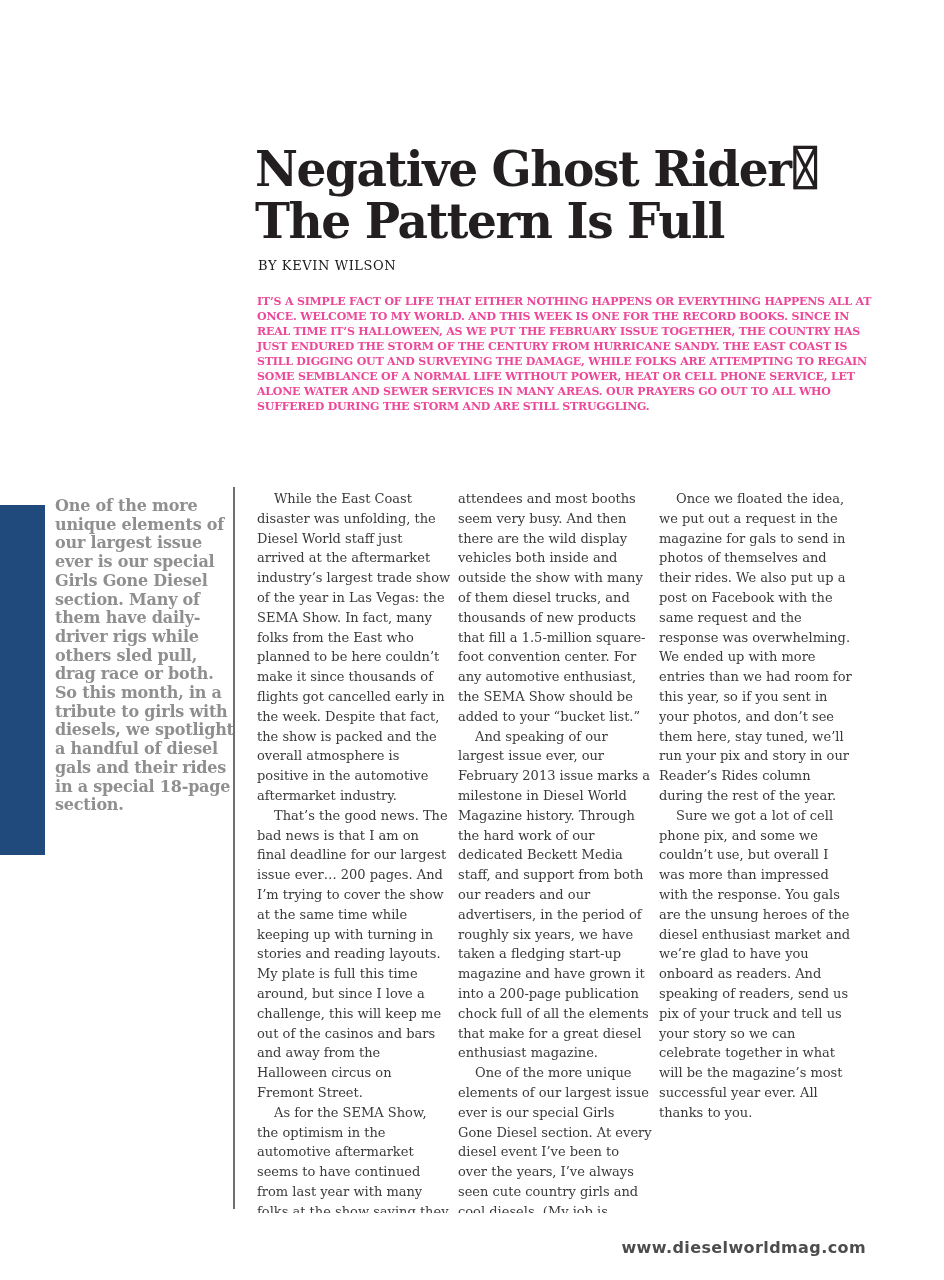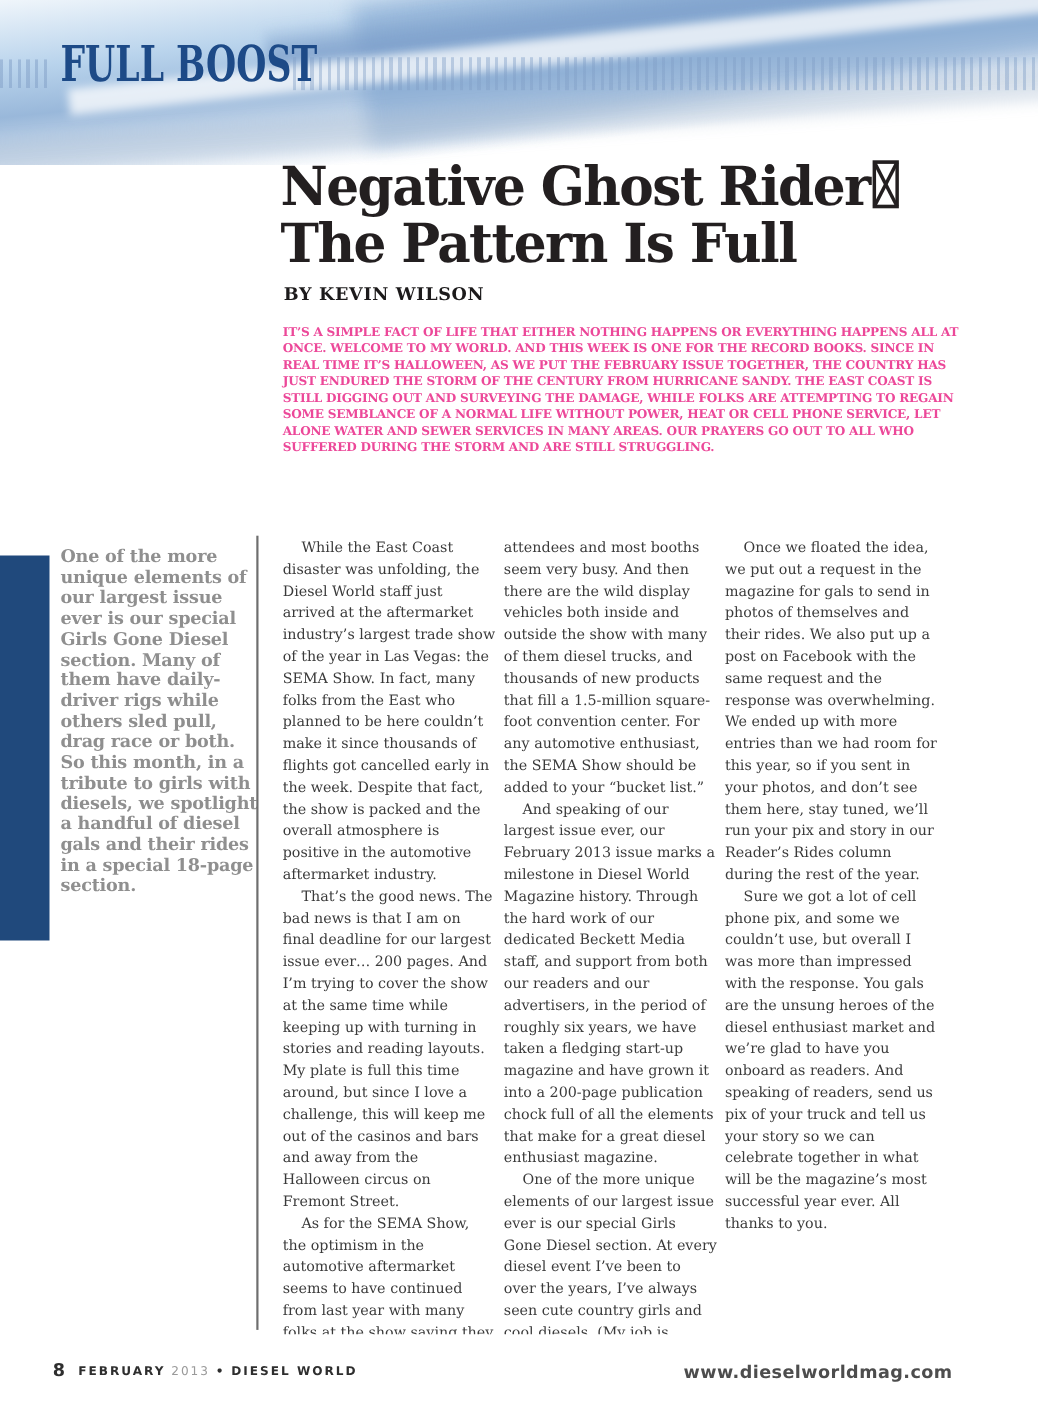--- a/index.html
+++ b/index.html
@@ -25,21 +25,21 @@
   .section-title{position:absolute;left:55px;top:36px;margin:0;
        font-family:"DejaVu Serif", serif;font-weight:bold;font-size:45px;line-height:45px;
        color:#1d4a87;transform:scaleX(.70);transform-origin:left center;white-space:nowrap;}
 
   
   .headline{position:absolute;left:255px;top:143px;margin:0;width:640px;
        font-family:"DejaVu Serif", serif;font-weight:bold;font-size:49px;line-height:52px;
        letter-spacing:-1.5px;color:#231f20;transform:scaleX(.96);transform-origin:left top;}
   .hl-line{display:block;white-space:nowrap;}
   .tofu{height:.92em;width:auto;vertical-align:-.08em;margin-left:.05em;stroke:currentColor;fill:none;stroke-width:7;}
-  .byline{position:absolute;left:258px;top:258px;font-weight:bold;font-size:16px;
+  .byline{position:absolute;left:258px;top:258px;font-weight:normal;font-size:13px;
        letter-spacing:.6px;color:#1c1a1b;}
   .intro{position:absolute;left:257px;top:294px;width:622px;margin:0;
        font-weight:bold;font-size:11px;line-height:15px;letter-spacing:-.2px;
        color:#ec4899;text-transform:uppercase;}
 
   
   .pullbar{position:absolute;left:0;top:505px;width:45px;height:350px;background:#20497c;}
   .pullquote{position:absolute;left:55px;top:497px;width:184px;margin:0;
        font-weight:bold;font-size:16px;line-height:18.7px;letter-spacing:-.2px;color:#8f8f8f;}
 
@@ -60,30 +60,20 @@
   .f-sep{font-weight:bold;}
   .f-mag{font-weight:bold;}
   .f-right{position:absolute;right:78px;top:1238px;font-family:"DejaVu Sans", sans-serif;
        font-size:16px;font-weight:bold;letter-spacing:.4px;color:#4d4d4d;}
 </style>
 </head>
 <body>
 
 <div class="page">
 
-  <div class="swoosh">
-    <div class="streak st1"></div>
-    <div class="streak st5"></div>
-    <div class="streak st2"></div>
-    <div class="streak st3"></div>
-    <div class="streak st4"></div>
-    <div class="hatch hatchL"></div>
-    <div class="hatch hatchR"></div>
-    <h1 class="section-title">FULL BOOST</h1>
-  </div>
 
   <h2 class="headline">
     <span class="hl-line"><span>Negative Ghost Rider</span><svg class="tofu" viewBox="0 0 56 96" xmlns="http://www.w3.org/2000/svg">
           <rect x="5" y="5" width="46" height="86"></rect>
           <line x1="5" y1="5" x2="51" y2="91"></line>
           <line x1="51" y1="5" x2="5" y2="91"></line>
         </svg></span>
     <span class="hl-line">The Pattern Is Full</span>
   </h2>
 
@@ -105,18 +95,15 @@
       <p class="para">attendees and most booths seem very busy. And then there are the wild display vehicles both inside and outside the show with many of them diesel trucks, and thousands of new products that fill a 1.5-million square-foot convention center. For any automotive enthusiast, the SEMA Show should be added to your “bucket list.”</p>
       <p class="para indent">And speaking of our largest issue ever, our February 2013 issue marks a milestone in Diesel World Magazine history. Through the hard work of our dedicated Beckett Media staff, and support from both our readers and our advertisers, in the period of roughly six years, we have taken a fledging start-up magazine and have grown it into a 200-page publication chock full of all the elements that make for a great diesel enthusiast magazine.</p>
       <p class="para indent">One of the more unique elements of our largest issue ever is our special Girls Gone Diesel section. At every diesel event I’ve been to over the years, I’ve always seen cute country girls and cool diesels. (My job is awesome!) Many of them have daily-driver rigs</p>
     </div>
     <div class="col">
       <p class="para indent">Once we floated the idea, we put out a request in the magazine for gals to send in photos of themselves and their rides. We also put up a post on Facebook with the same request and the response was overwhelming. We ended up with more entries than we had room for this year, so if you sent in your photos, and don’t see them here, stay tuned, we’ll run your pix and story in our Reader’s Rides column during the rest of the year.</p>
       <p class="para indent"><span>Sure we got a lot of cell phone pix, and some we couldn’t use, but overall I was more than impressed with the response. You gals are the unsung heroes of the diesel enthusiast market and we’re glad to have you onboard as readers. And speaking of readers, send us pix of your truck and tell us your story so we can celebrate together in what will be the magazine’s most successful year ever. All thanks to you.</span> </p>
     </div>
   </div>
 
-  <div class="f-left">
-    <span class="f-num">8</span><span class="f-month">FEBRUARY</span>&nbsp;<span class="f-year">2013</span>&nbsp;<span class="f-sep">•</span>&nbsp;<span class="f-mag">DIESEL WORLD</span>
-  </div>
   <div class="f-right">www.dieselworldmag.com</div>
 
 </div>
 
 </body></html>

